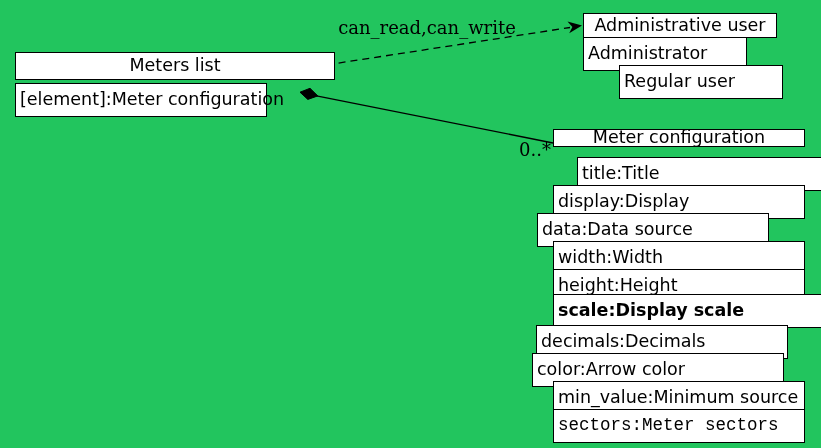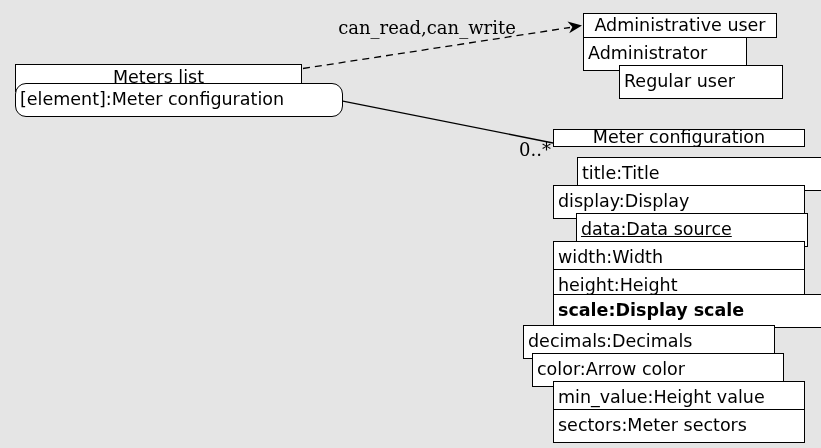--- a/index.html
+++ b/index.html
@@ -4,21 +4,21 @@
 <style>
   html, body {
     margin: 0;
     padding: 0;
     background: #ffffff;
   }
   .canvas {
     position: relative;
     width: 821px;
     height: 448px;
-    background: #e5e5e5;
+    background: #22c55e;
     font-family: "DejaVu Sans", sans-serif;
     color: #000000;
     overflow: hidden;
   }
   .edges-layer {
     position: absolute;
     left: 0;
     top: 0;
     width: 821px;
     height: 448px;
@@ -58,37 +58,37 @@
     <path d="M303,68.5 L570,27.5" stroke="#000000" stroke-width="1.3" fill="none" stroke-dasharray="7 5"></path>
     <polygon points="582,25.5 569.2,33.2 572.4,27.1 567.5,21.5" fill="#000000"></polygon>
     <text class="edge-label" x="427" y="34" text-anchor="middle">can_read,can_write</text>
 
     <path d="M316.5,95.8 L553,143" stroke="#000000" stroke-width="1.3" fill="none"></path>
     <polygon points="300,92.2 307.8,99.4 317.8,95.9 310,88.3" fill="#000000" stroke="#000000" stroke-width="1"></polygon>
     <text class="edge-label" x="551" y="156" text-anchor="end">0..*</text>
   </svg>
 
   <div>
-    <div class="cell hdr" style="left:15px; top:64px; width:287px; height:28px;">Meters list</div>
-    <div class="cell row" style="left:15px; top:83px; width:328px; height:25px;border-radius:11px;">[element]:Meter configuration</div>
+    <div class="cell hdr" style="left:15px; top:52px; width:320px; height:28px;">Meters list</div>
+    <div class="cell row" style="left:15px; top:83px; width:252px; height:25px;">[element]:Meter configuration</div>
   </div>
 
   <div>
     <div class="cell hdr" style="left:583px; top:13px; width:194px; height:25px;">Administrative user</div>
     <div class="cell row" style="left:583px; top:37px; width:164px; height:29px;">Administrator</div>
     <div class="cell row" style="left:583px; top:65px; width:164px; height:28px;margin-left:36px;">Regular user</div>
   </div>
 
   <div>
     <div class="cell hdr" style="left:553px; top:129px; width:252px; height:18px;">Meter configuration</div>
     <div class="cell row" style="left:553px; top:157px; width:252px; height:29px;margin-left:24px;">title:Title</div>
     <div class="cell row" style="left:553px; top:185px; width:252px; height:29px;">display:Display</div>
-    <div class="cell row" style="left:576px; top:213px; width:232px; height:29px;text-decoration:underline;">data:Data source</div>
+    <div class="cell row" style="left:537px; top:213px; width:232px; height:29px;">data:Data source</div>
     <div class="cell row" style="left:553px; top:241px; width:252px; height:29px;">width:Width</div>
     <div class="cell row" style="left:553px; top:269px; width:252px; height:29px;">height:Height</div>
     <div class="cell row" style="left:553px; top:294px; width:283px; height:29px;font-weight:bold;">scale:Display scale</div>
-    <div class="cell row" style="left:523px; top:325px; width:252px; height:29px;">decimals:Decimals</div>
+    <div class="cell row" style="left:536px; top:325px; width:252px; height:29px;">decimals:Decimals</div>
     <div class="cell row" style="left:532px; top:353px; width:252px; height:29px;">color:Arrow color</div>
-    <div class="cell row" style="left:553px; top:381px; width:252px; height:29px;">min_value:Height value</div>
-    <div class="cell row" style="left:553px; top:409px; width:252px; height:22px;">sectors:Meter sectors</div>
+    <div class="cell row" style="left:553px; top:381px; width:252px; height:29px;">min_value:Minimum source</div>
+    <div class="cell row" style="left:553px; top:409px; width:252px; height:22px;font-family:Liberation Mono, monospace;">sectors:Meter sectors</div>
   </div>
 
 </div>
 
 </body></html>

